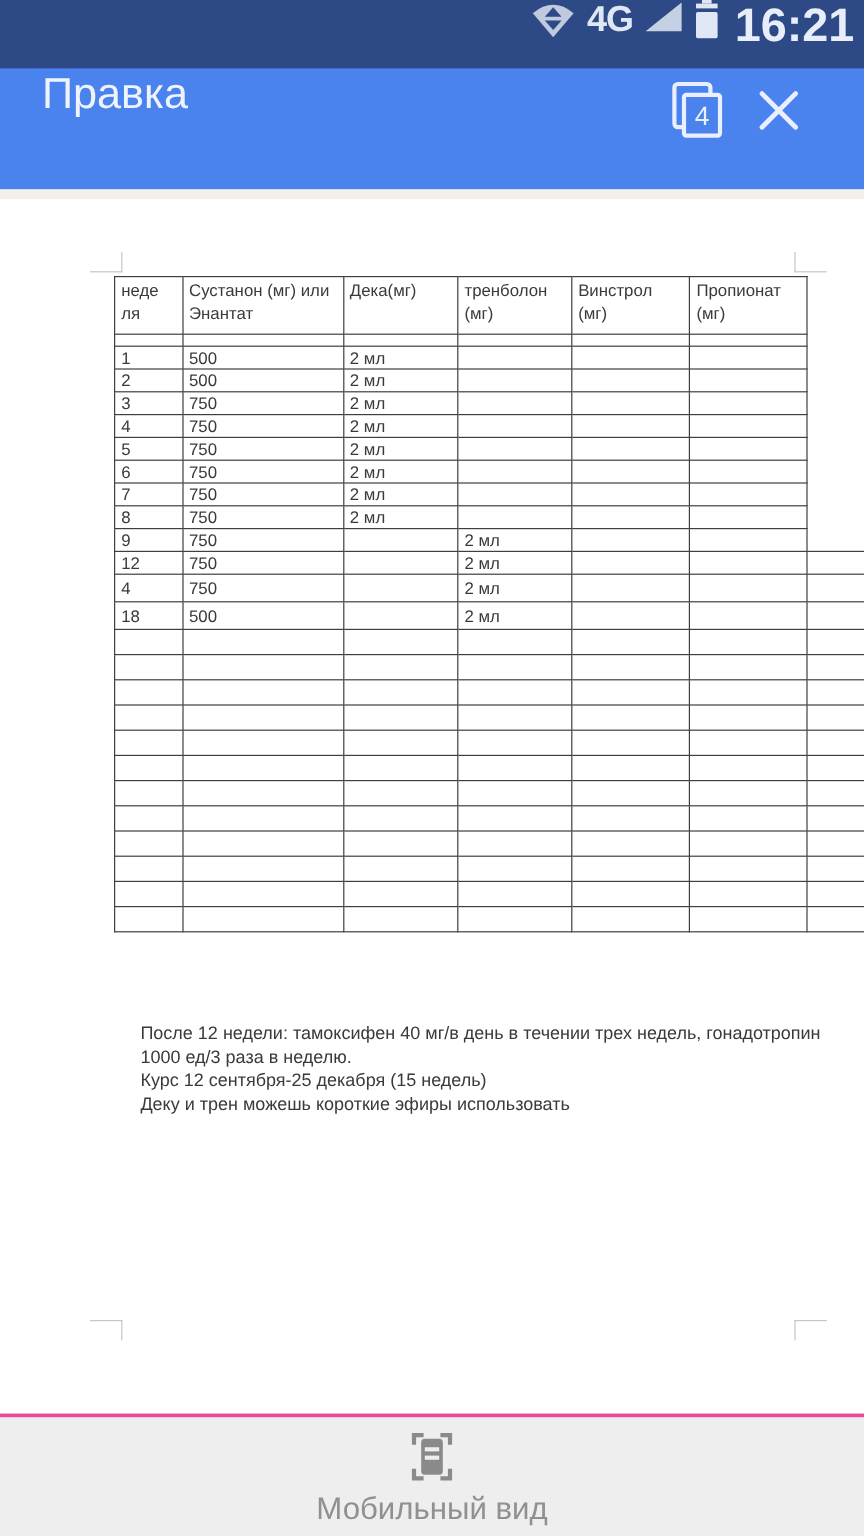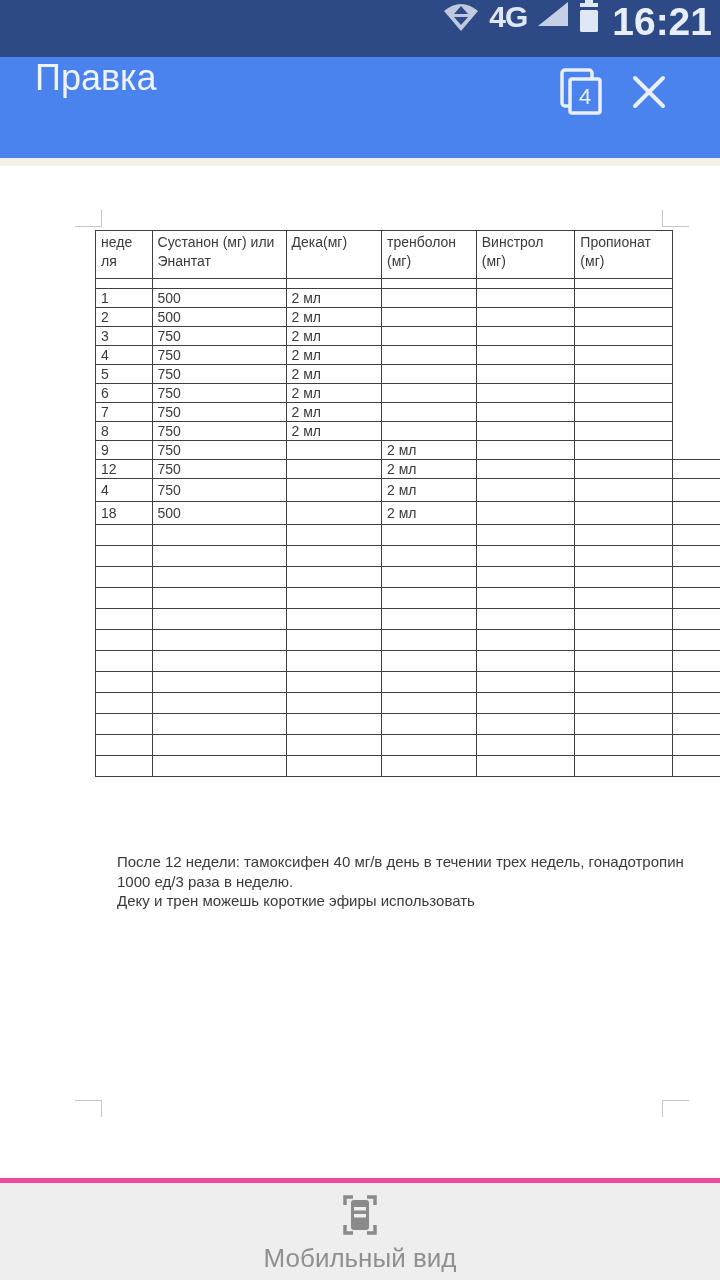--- a/index.html
+++ b/index.html
@@ -50,21 +50,21 @@
   #doc-table td.ext{border:none;}
   #doc-table td.ext.on{border-top:1.5px solid #3f3f3f;border-bottom:1.5px solid #3f3f3f;border-right:none;}
   
   .notes{
     position:absolute;left:117px;top:694px;width:575px;
     font-size:15px;line-height:19.5px;color:#3a3a3a;
   }
   
   .bottom-toolbar{
     position:absolute;left:0;top:1178px;width:720px;height:102px;
-    background:#eeeeee;border-top:5px solid #ec4899;box-sizing:border-box;
+    background:#eeeeee;border-top:3px solid #ec4899;box-sizing:border-box;
     display:flex;
     justify-content:space-between;
   }
   .tb-item{
     flex:1;display:flex;flex-direction:column;align-items:center;justify-content:center;
     gap:4px;cursor:pointer;padding-top:2px;
   }
   .tb-label{color:#909090;font-size:26px;}
 </style>
 </head>
@@ -360,20 +360,21 @@
           <td></td>
           <td></td>
           <td></td>
           <td class="ext on"></td>
         </tr>
       </tbody>
   </table>
 
   <div class="notes" id="notes-block">
       <div>После 12 недели: тамоксифен  40 мг/в день в течении трех недель, гонадотропин 1000 ед/3 раза в неделю.</div>
+      <div> Курс 12 сентября-25 декабря (15 недель)</div>
       <div>Деку и трен можешь короткие эфиры использовать</div>
     </div>
 </div>
 
 <div class="bottom-toolbar">
   <div class="tb-item">
     <svg width="48" height="48" viewBox="0 0 48 48">
       <g stroke="#8a8a8a" stroke-width="3.5" fill="none">
         <path d="M17 6 H9 V14"></path>
           <path d="M31 6 H39 V14"></path>

